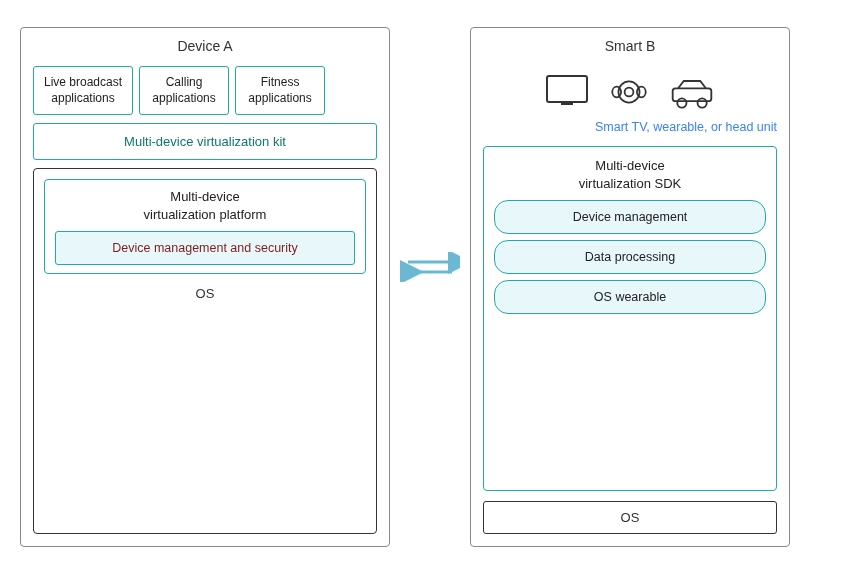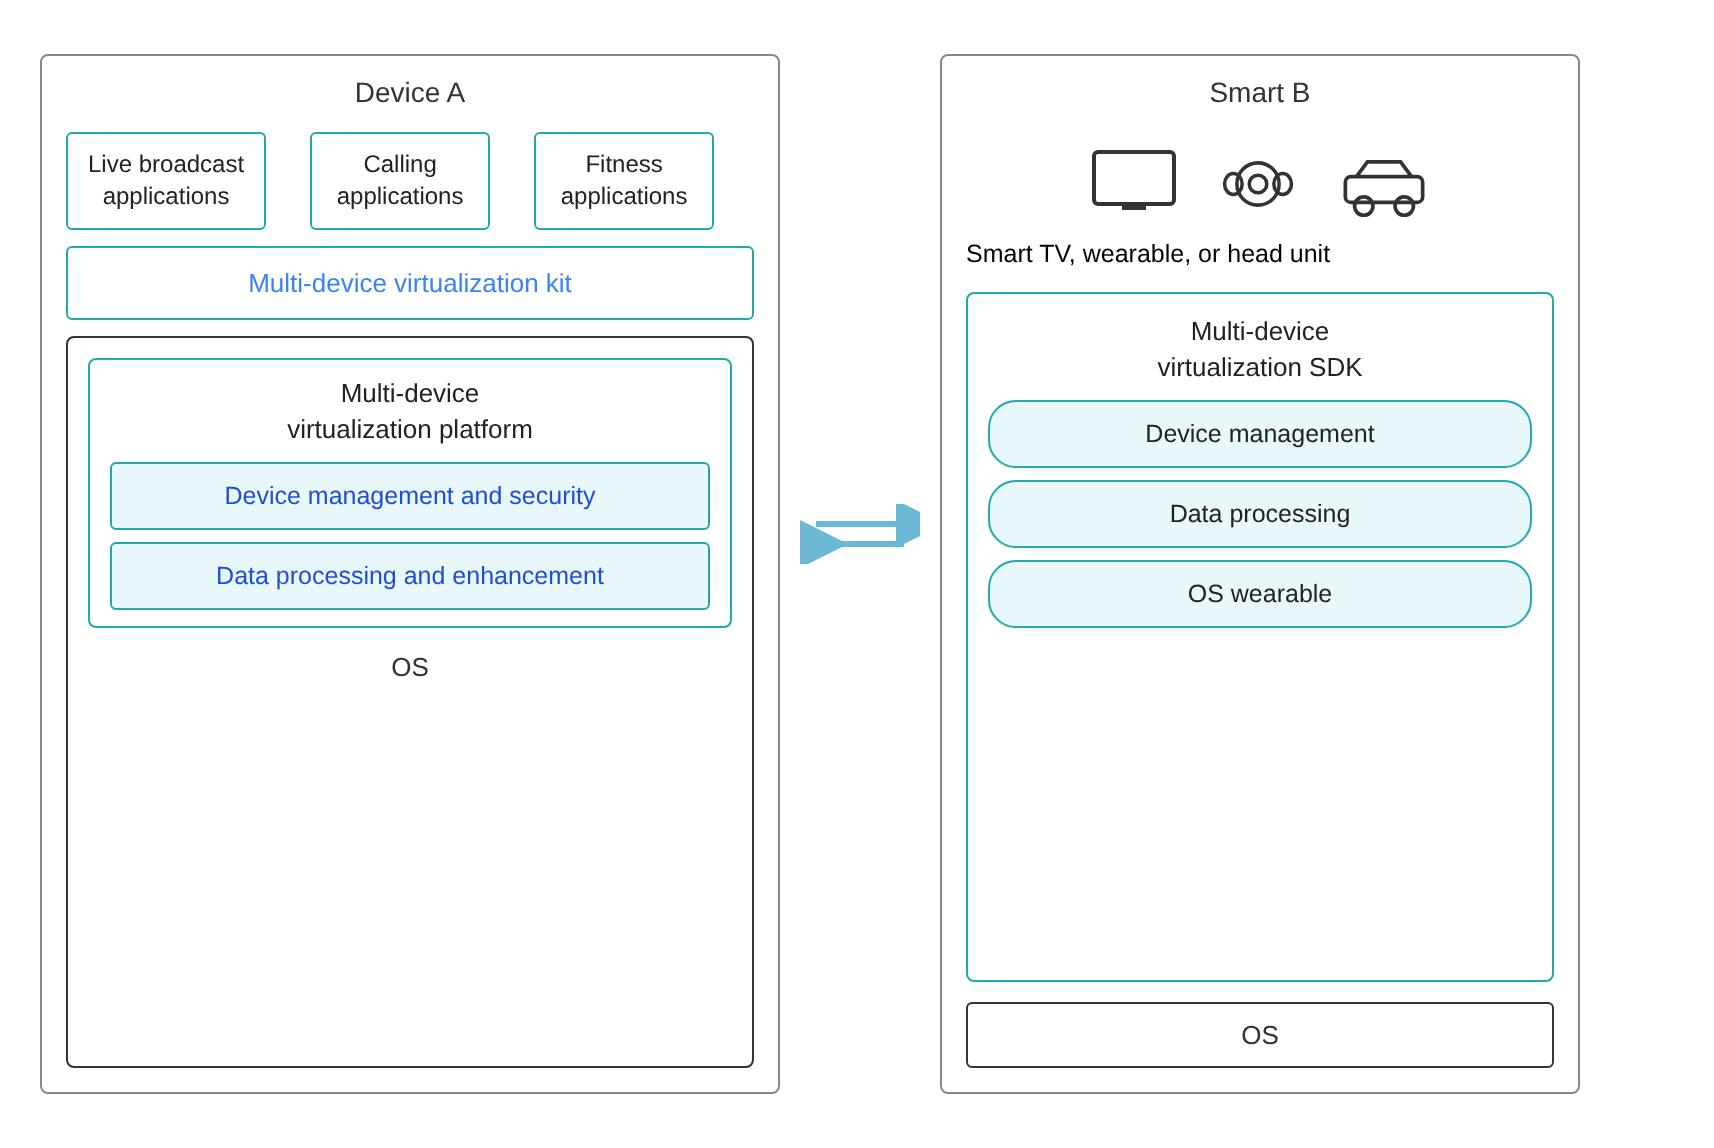--- a/index.html
+++ b/index.html
@@ -43,41 +43,41 @@
     }
     .device-title {
       text-align: center;
       font-size: 14px;
       color: #333;
       padding-bottom: 4px;
     }
     
     .app-row {
       display: flex;
-      gap: 22px;
+      gap: 6px;
       justify-content: flex-start;
     }
     .app-box {
       border: 1.5px solid #2aa;
       border-radius: 3px;
       padding: 8px 10px;
       text-align: center;
       font-size: 12px;
       color: #222;
       line-height: 1.3;
       min-width: 90px;
     }
     
     .kit-bar {
       border: 1.5px solid #2aa;
       border-radius: 3px;
       padding: 10px;
       text-align: center;
       font-size: 13px;
-      color: #3b82f6;
+      color: #0f766e;
     }
     
     .platform-container {
       border: 1.5px solid #333;
       border-radius: 4px;
       padding: 10px;
       display: flex;
       flex-direction: column;
       gap: 6px;
       flex: 1;
@@ -97,21 +97,21 @@
       line-height: 1.35;
       padding-bottom: 2px;
     }
     .platform-item {
       border: 1.5px solid #2aa;
       border-radius: 3px;
       background: #e8f7fa;
       padding: 9px 10px;
       text-align: center;
       font-size: 12.5px;
-      color: #1d4ed8;
+      color: #7f1d1d;
     }
     .os-bar {
       text-align: center;
       font-size: 13px;
       color: #333;
       padding: 6px 0 2px;
     }
     
     .arrow-section {
       display: flex;
@@ -124,23 +124,23 @@
       width: 60px;
     }
     
     .device-b-icons {
       display: flex;
       justify-content: center;
       gap: 18px;
       padding: 8px 0 2px;
     }
     .device-b-subtitle {
-      text-align: left;
+      text-align: right;
       font-size: 12.5px;
-      color: #000000;
+      color: #3b82f6;
       padding-bottom: 4px;
     }
     .sdk-container {
       border: 1.5px solid #2aa;
       border-radius: 4px;
       padding: 10px;
       display: flex;
       flex-direction: column;
       gap: 6px;
       flex: 1;
@@ -184,21 +184,20 @@
       <div class="app-box">Calling<br>applications</div>
       <div class="app-box">Fitness<br>applications</div>
     </div>
 
     <div class="kit-bar">Multi-device virtualization kit</div>
 
     <div class="platform-container">
       <div class="platform-inner">
         <div class="platform-title">Multi-device<br>virtualization platform</div>
         <div class="platform-item">Device management and security</div>
-        <div class="platform-item">Data processing and enhancement</div>
       </div>
       <div class="os-bar">OS</div>
     </div>
   </div>
 
   <div class="arrow-section">
     <svg class="arrow-svg" viewBox="0 0 60 30" xmlns="http://www.w3.org/2000/svg">
       <defs>
         <marker id="arrowLeft" markerWidth="8" markerHeight="8" refX="6" refY="4" orient="auto">
           <polygon points="8,0 0,4 8,8" fill="#6bb8d4"></polygon>

